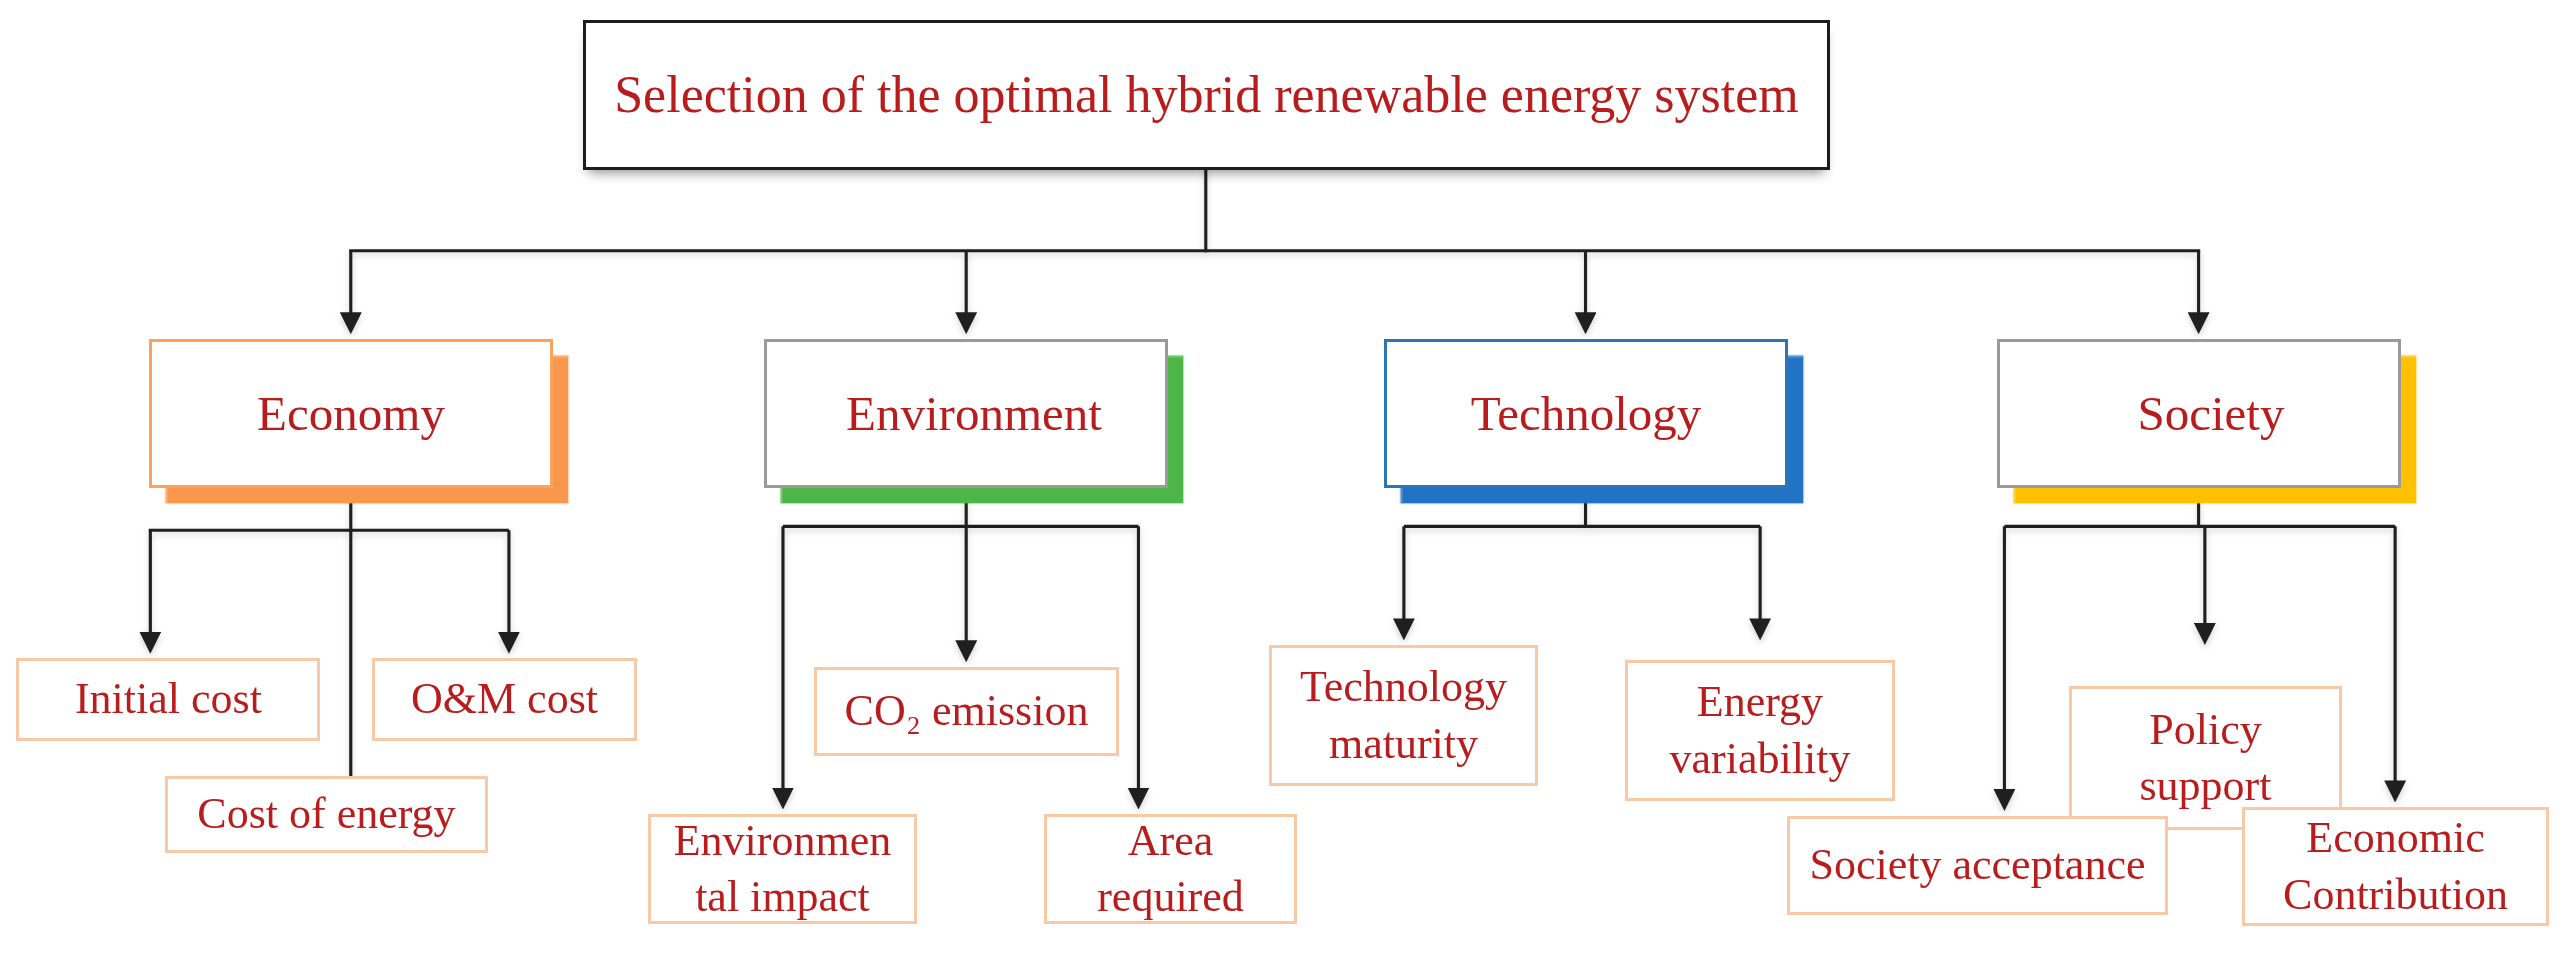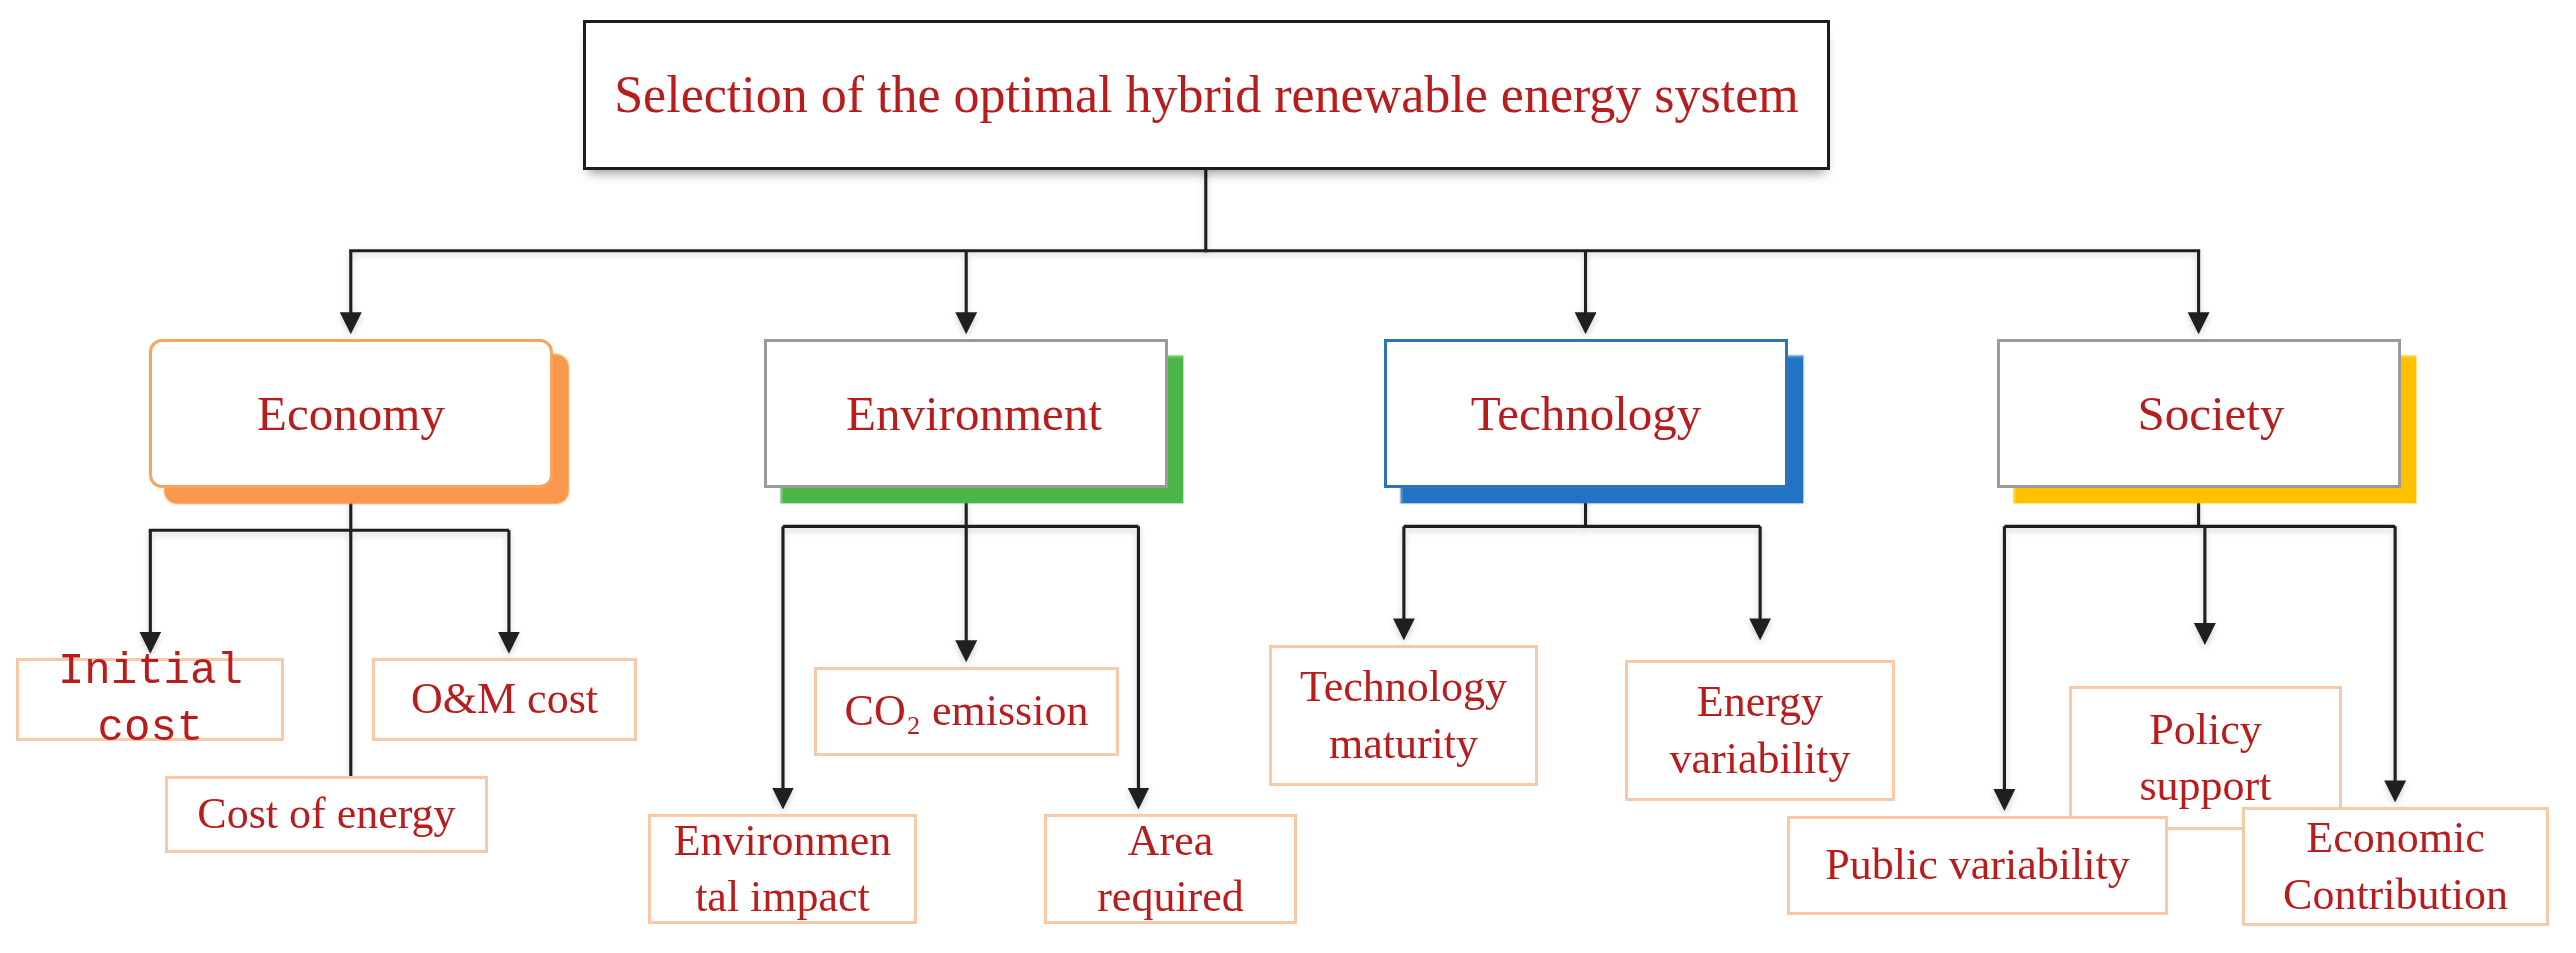--- a/index.html
+++ b/index.html
@@ -90,34 +90,34 @@
       <line x1="2560" y1="672" x2="2560" y2="1030" marker-end="url(#arrow)"></line>
       <line x1="2816" y1="672" x2="2816" y2="818" marker-end="url(#arrow)"></line>
       <line x1="3059" y1="672" x2="3059" y2="1019" marker-end="url(#arrow)"></line>
     </g>
   </svg>
 
   <div class="box title-box" style="left:583px;top:19.6px;width:1247px;height:150px;">
     <span class="label">Selection of the optimal hybrid renewable energy system</span>
   </div>
 
-  <div class="box cat-box" style="left: 149px; top: 339px; width: 404px; height: 149px; border-color: rgb(251, 162, 93); box-shadow: rgb(249, 152, 76) 15.7px 15.7px 1.6px 0px; border-radius: 13px;">
+  <div class="box cat-box" style="left: 149px; top: 339px; width: 404px; height: 149px; border-color: rgb(251, 162, 93); box-shadow: rgb(249, 152, 76) 15.7px 15.7px 1.6px 0px;">
     <span class="label">Economy</span>
   </div>
   <div class="box cat-box" style="left: 764px; top: 339px; width: 404px; height: 149px; border-color: rgb(154, 154, 154); box-shadow: rgb(76, 182, 72) 15.7px 15.7px 1.6px 0px; padding-left: 16px;">
     <span class="label">Environment</span>
   </div>
   <div class="box cat-box" style="left: 1384px; top: 339px; width: 404px; height: 149px; border-color: rgb(46, 117, 182); box-shadow: rgb(34, 115, 195) 15.7px 15.7px 1.6px 0px;">
     <span class="label">Technology</span>
   </div>
   <div class="box cat-box" style="left: 1997px; top: 339px; width: 404px; height: 149px; border-color: rgb(154, 154, 154); box-shadow: rgb(255, 192, 0) 15.7px 15.7px 1.6px 0px; padding-left: 24px;">
     <span class="label">Society</span>
   </div>
 
-  <div class="box leaf-box" style="left: 16.4px; top: 658px; width: 268px; height: 83px; border-color: rgb(248, 201, 166); font-family: Liberation Mono, monospace;">
+  <div class="box leaf-box" style="left: 16.4px; top: 658px; width: 304px; height: 83px; border-color: rgb(248, 201, 166);">
     <span class="label">Initial cost</span>
   </div>
   <div class="box leaf-box" style="left: 372px; top: 658px; width: 265px; height: 83px; border-color: rgb(248, 201, 166);">
     <span class="label">O&amp;M cost</span>
   </div>
   <div class="box leaf-box" style="left: 165px; top: 776px; width: 323px; height: 77px; border-color: rgb(248, 201, 166);">
     <span class="label">Cost of energy</span>
   </div>
 
   <div class="box leaf-box" style="left: 814px; top: 667px; width: 305px; height: 89px; border-color: rgb(248, 201, 166);">
@@ -139,21 +139,21 @@
   <div class="box leaf-box" style="left: 1625px; top: 660px; width: 270px; height: 141px; border-color: rgb(248, 201, 166);">
     <span class="label">Energy
 variability</span>
   </div>
 
   <div class="box leaf-box" style="left: 2069px; top: 650px; width: 273px; height: 144px; border-color: rgb(248, 201, 166); margin-top: 36px;">
     <span class="label">Policy
 support</span>
   </div>
   <div class="box leaf-box" style="left: 1787px; top: 816px; width: 381px; height: 99px; border-color: rgb(248, 201, 166);">
-    <span class="label">Public variability</span>
+    <span class="label">Society acceptance</span>
   </div>
   <div class="box leaf-box" style="left: 2242px; top: 807px; width: 307px; height: 119px; border-color: rgb(248, 201, 166);">
     <span class="label">Economic
 Contribution</span>
   </div>
 
 </div>
 
 
 </body></html>

